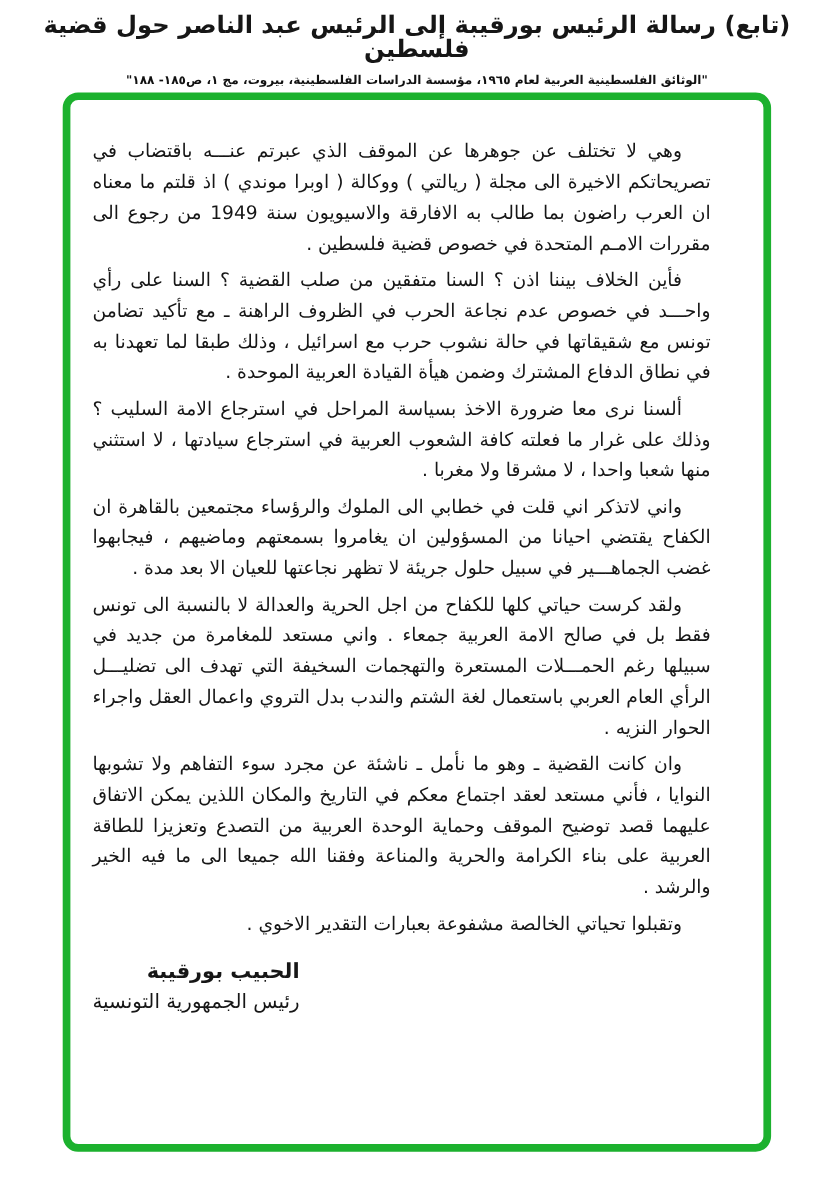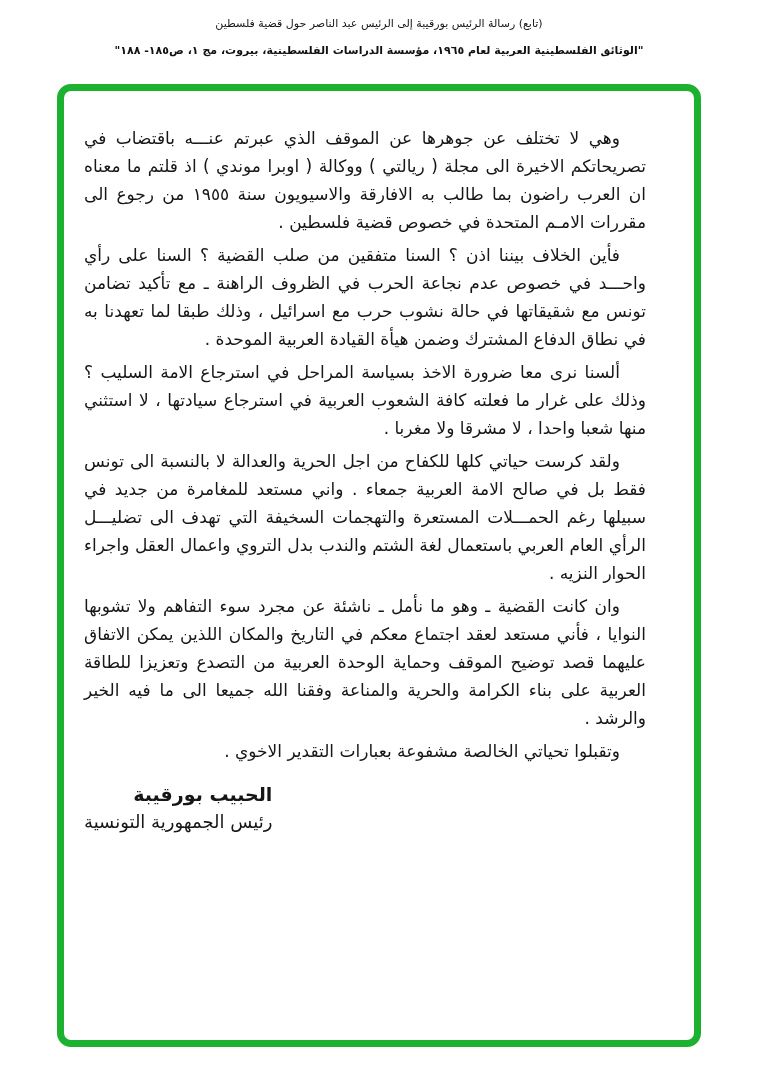--- a/index.html
+++ b/index.html
@@ -17,22 +17,22 @@
   }
   .doc-header {
     position: absolute;
     top: 13px;
     left: 0;
     right: 0;
     text-align: center;
     direction: rtl;
   }
   .doc-title {
-    font-size: 11px;
-    font-weight: normal;
+    font-size: 22px;
+    font-weight: bold;
     line-height: 22px;
     margin: 0;
   }
   .doc-citation {
     font-size: 11px;
     font-weight: bold;
     line-height: 14px;
     margin-top: 9px;
     color: #111111;
   }
@@ -84,23 +84,24 @@
 </head>
 <body>
 
 <div class="doc-header">
   <h1 class="doc-title">(تابع) رسالة الرئيس بورقيبة إلى الرئيس عبد الناصر حول قضية فلسطين</h1>
   <div class="doc-citation">"الوثائق الفلسطينية العربية لعام ١٩٦٥، مؤسسة الدراسات الفلسطينية، بيروت، مج ١،  ص١٨٥- ١٨٨"</div>
 </div>
 
 <div class="letter-frame">
   <div class="letter-content">
-    <p>وهي لا تختلف عن جوهرها عن الموقف الذي عبرتم عنـــه باقتضاب في تصريحاتكم الاخيرة الى مجلة ( ريالتي ) ووكالة ( اوبرا موندي ) اذ قلتم ما معناه ان العرب راضون بما طالب به الافارقة والاسيويون سنة ١٩٥٥ من رجوع الى مقررات الامـم المتحدة في خصوص قضية فلسطين .</p>
+    <p>وهي لا تختلف عن جوهرها عن الموقف الذي عبرتم عنـــه باقتضاب في تصريحاتكم الاخيرة الى مجلة ( ريالتي ) ووكالة ( اوبرا موندي ) اذ قلتم ما معناه ان العرب راضون بما طالب به الافارقة والاسيويون سنة 1949 من رجوع الى مقررات الامـم المتحدة في خصوص قضية فلسطين .</p>
     <p>فأين الخلاف بيننا اذن ؟ السنا متفقين من صلب القضية ؟ السنا على رأي واحـــد في خصوص عدم نجاعة الحرب في الظروف الراهنة ـ مع تأكيد تضامن تونس مع شقيقاتها في حالة نشوب حرب مع اسرائيل ، وذلك طبقا لما تعهدنا به في نطاق الدفاع المشترك وضمن هيأة القيادة العربية الموحدة .</p>
     <p>ألسنا نرى معا ضرورة الاخذ بسياسة المراحل في استرجاع الامة السليب ؟ وذلك على غرار ما فعلته كافة الشعوب العربية في استرجاع سيادتها ، لا استثني منها شعبا واحدا ، لا مشرقا ولا مغربا .</p>
+    <p>واني لاتذكر اني قلت في خطابي الى الملوك والرؤساء مجتمعين بالقاهرة ان الكفاح يقتضي احيانا من المسؤولين ان يغامروا بسمعتهم وماضيهم ، فيجابهوا غضب الجماهـــير في سبيل حلول جريئة لا تظهر نجاعتها للعيان الا بعد مدة .</p>
     <p>ولقد كرست حياتي كلها للكفاح من اجل الحرية والعدالة لا بالنسبة الى تونس فقط بل في صالح الامة العربية جمعاء . واني مستعد للمغامرة من جديد في سبيلها رغم الحمـــلات المستعرة والتهجمات السخيفة التي تهدف الى تضليـــل الرأي العام العربي باستعمال لغة الشتم والندب بدل التروي واعمال العقل واجراء الحوار النزيه .</p>
     <p>وان كانت القضية ـ وهو ما نأمل ـ ناشئة عن مجرد سوء التفاهم ولا تشوبها النوايا ، فأني مستعد لعقد اجتماع معكم في التاريخ والمكان اللذين يمكن الاتفاق عليهما قصد توضيح الموقف وحماية الوحدة العربية من التصدع وتعزيزا للطاقة العربية على بناء الكرامة والحرية والمناعة وفقنا الله جميعا الى ما فيه الخير والرشد .</p>
     <p>وتقبلوا تحياتي الخالصة مشفوعة بعبارات التقدير الاخوي .</p>
 
     <div class="sig-wrap">
       <div class="signature">
         <div class="sig-name">الحبيب بورقيبة</div>
         <div class="sig-title">رئيس الجمهورية التونسية</div>
       </div>
     </div>

